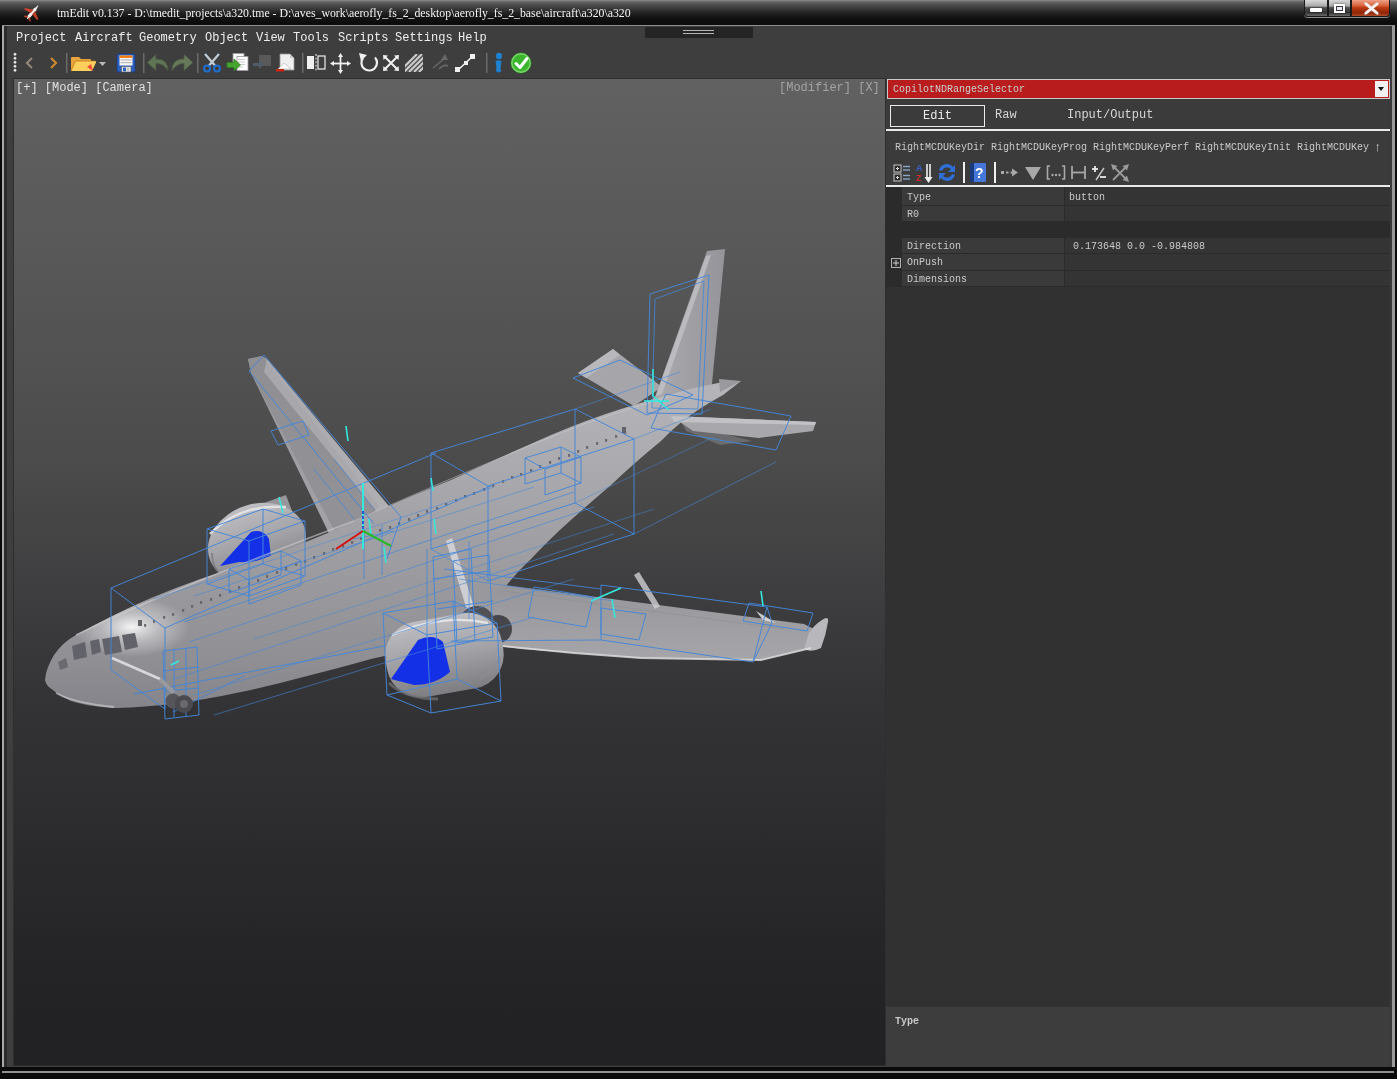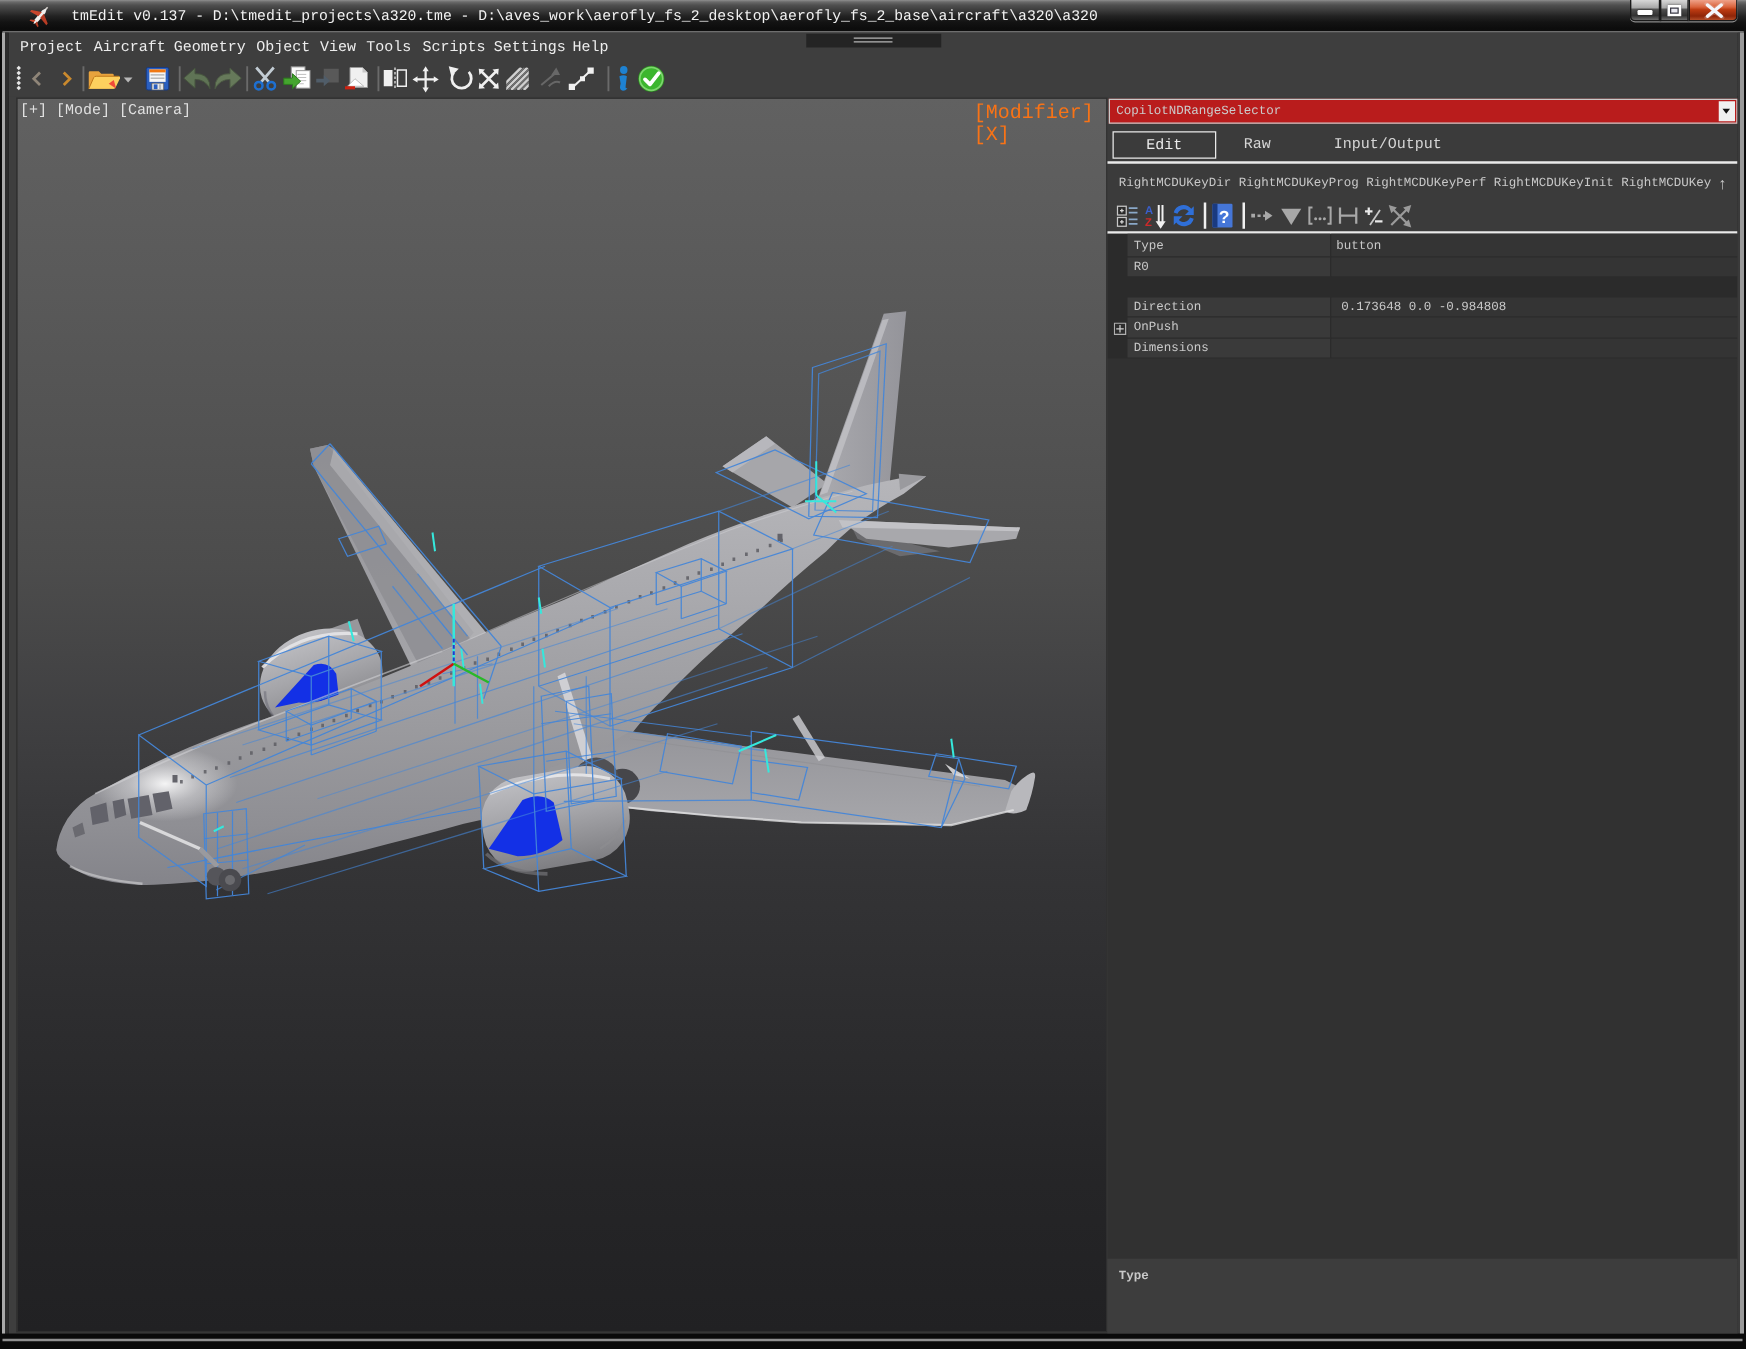--- a/index.html
+++ b/index.html
@@ -1,20 +1,20 @@
 <!DOCTYPE html>
 <html><head>
 <meta charset="utf-8">
 <style>
   * { margin:0; padding:0; box-sizing:border-box; }
   html,body { width:1397px; height:1079px; overflow:hidden; background:#0a0a0a; }
   body { position:relative; font-family:"Liberation Mono", monospace; }
   .abs { position:absolute; }
   .mono { font-family:"Liberation Mono", monospace; }
-  .sans { font-family:Liberation Mono, monospace; }
+  .sans { font-family:Liberation Serif, serif; }
 
   
   #titlebar { left:0; top:0; width:1397px; height:26px;
     background:linear-gradient(#8f8f8f 0%, #6a6a6a 6%, #4f4f4f 16%, #383838 34%, #222 50%, #131313 68%, #0c0c0c 88%, #0e0e0e 100%); }
   #titletext { left:57px; top:6px; color:#f2f2f2; font-size:11.8px; letter-spacing:0px; }
   #borderL { left:0; top:26px; width:7px; height:1041px; background:linear-gradient(90deg,#0a0a0a 0 2px,#a8a8a8 2px 4px,#2c2c2c 4px 7px); }
   #borderR { left:1390px; top:26px; width:7px; height:1041px; background:linear-gradient(90deg,#3a3a3a 0 2px,#999 2px 5px,#0a0a0a 5px 7px); }
   #borderB { left:0; top:1067px; width:1397px; height:12px; background:#0a0a0a; }
   #borderB .line { position:absolute; left:2px; top:4px; width:1392px; height:2px; background:#909090; }
 
@@ -34,29 +34,29 @@
   #menubar span { position:absolute; top:5px; }
   #dockhandle { left:645px; top:27px; width:108px; height:11px; background:#242424; }
   #dockhandle div { position:absolute; left:38px; width:31px; height:1px; background:#b5b5b5; }
 
   #toolbar { left:7px; top:50px; width:1383px; height:27px; background:#3e3e3e; }
 
   
   #viewport { left:13px; top:78px; width:873px; height:988px; border:1px solid #2e2e2e;
     background:linear-gradient(#616161 0%, #595959 16%, #4c4c4c 38%, #3e3e40 52%, #343436 62%, #2c2c2e 76%, #252527 88%, #212123 100%); }
   #vptext1 { left:16px; top:81px; color:#e0e0e0; font-size:12px; }
-  #vptext2 { right:514px; top:81px; color:#f97316; font-size:16px; }
+  #vptext2 { right:514px; top:81px; color:#a3a3a3; font-size:12px; }
 
   
   #panel { left:886px; top:78px; width:504px; height:989px; background:#3b3b3b; }
   #combo { left:887px; top:79px; width:503px; height:20px; background:#b91c1c; border:1px solid #c9c9c9; }
   #combo .txt { position:absolute; left:5px; top:4px; font-size:10px; color:#cccccc; }
   #combo .btn { position:absolute; right:1px; top:1px; width:13px; height:16px; background:#f0f0f0; }
   #combo .btn:after { content:""; position:absolute; left:3px; top:6px; border:3.5px solid transparent; border-top:4.5px solid #111; }
-  #tabedit { left:890px; top:105px; width:83px; height:22px; border:1px solid #eaeaea; color:#eaeaea; font-size:12px; text-align:center; line-height:20px; }
+  #tabedit { left:890px; top:105px; width:95px; height:22px; border:1px solid #eaeaea; color:#eaeaea; font-size:12px; text-align:center; line-height:20px; }
   .tabtxt { color:#d6d6d6; font-size:12px; top:108px; }
   #tabline { left:886px; top:129px; width:504px; height:2px; background:#eaeaea; }
   #mcdurow { left:886px; top:137px; width:484px; height:20px; overflow:hidden; }
   #mcdurow .t { position:absolute; left:9px; top:5px; font-size:10px; color:#c9c9c9; white-space:pre;font-family:Liberation Mono, monospace; }
   #mcduarr { left:1374px; top:140px; color:#c4c4c4; font-size:13px; }
   #ptoolline { left:886px; top:185px; width:504px; height:2px; background:#eaeaea; }
 
   
   #grid { left:886px; top:187px; width:504px; height:100px; background:#2b2b2b; }
   .grow { position:absolute; left:0; width:504px; height:16px; }

